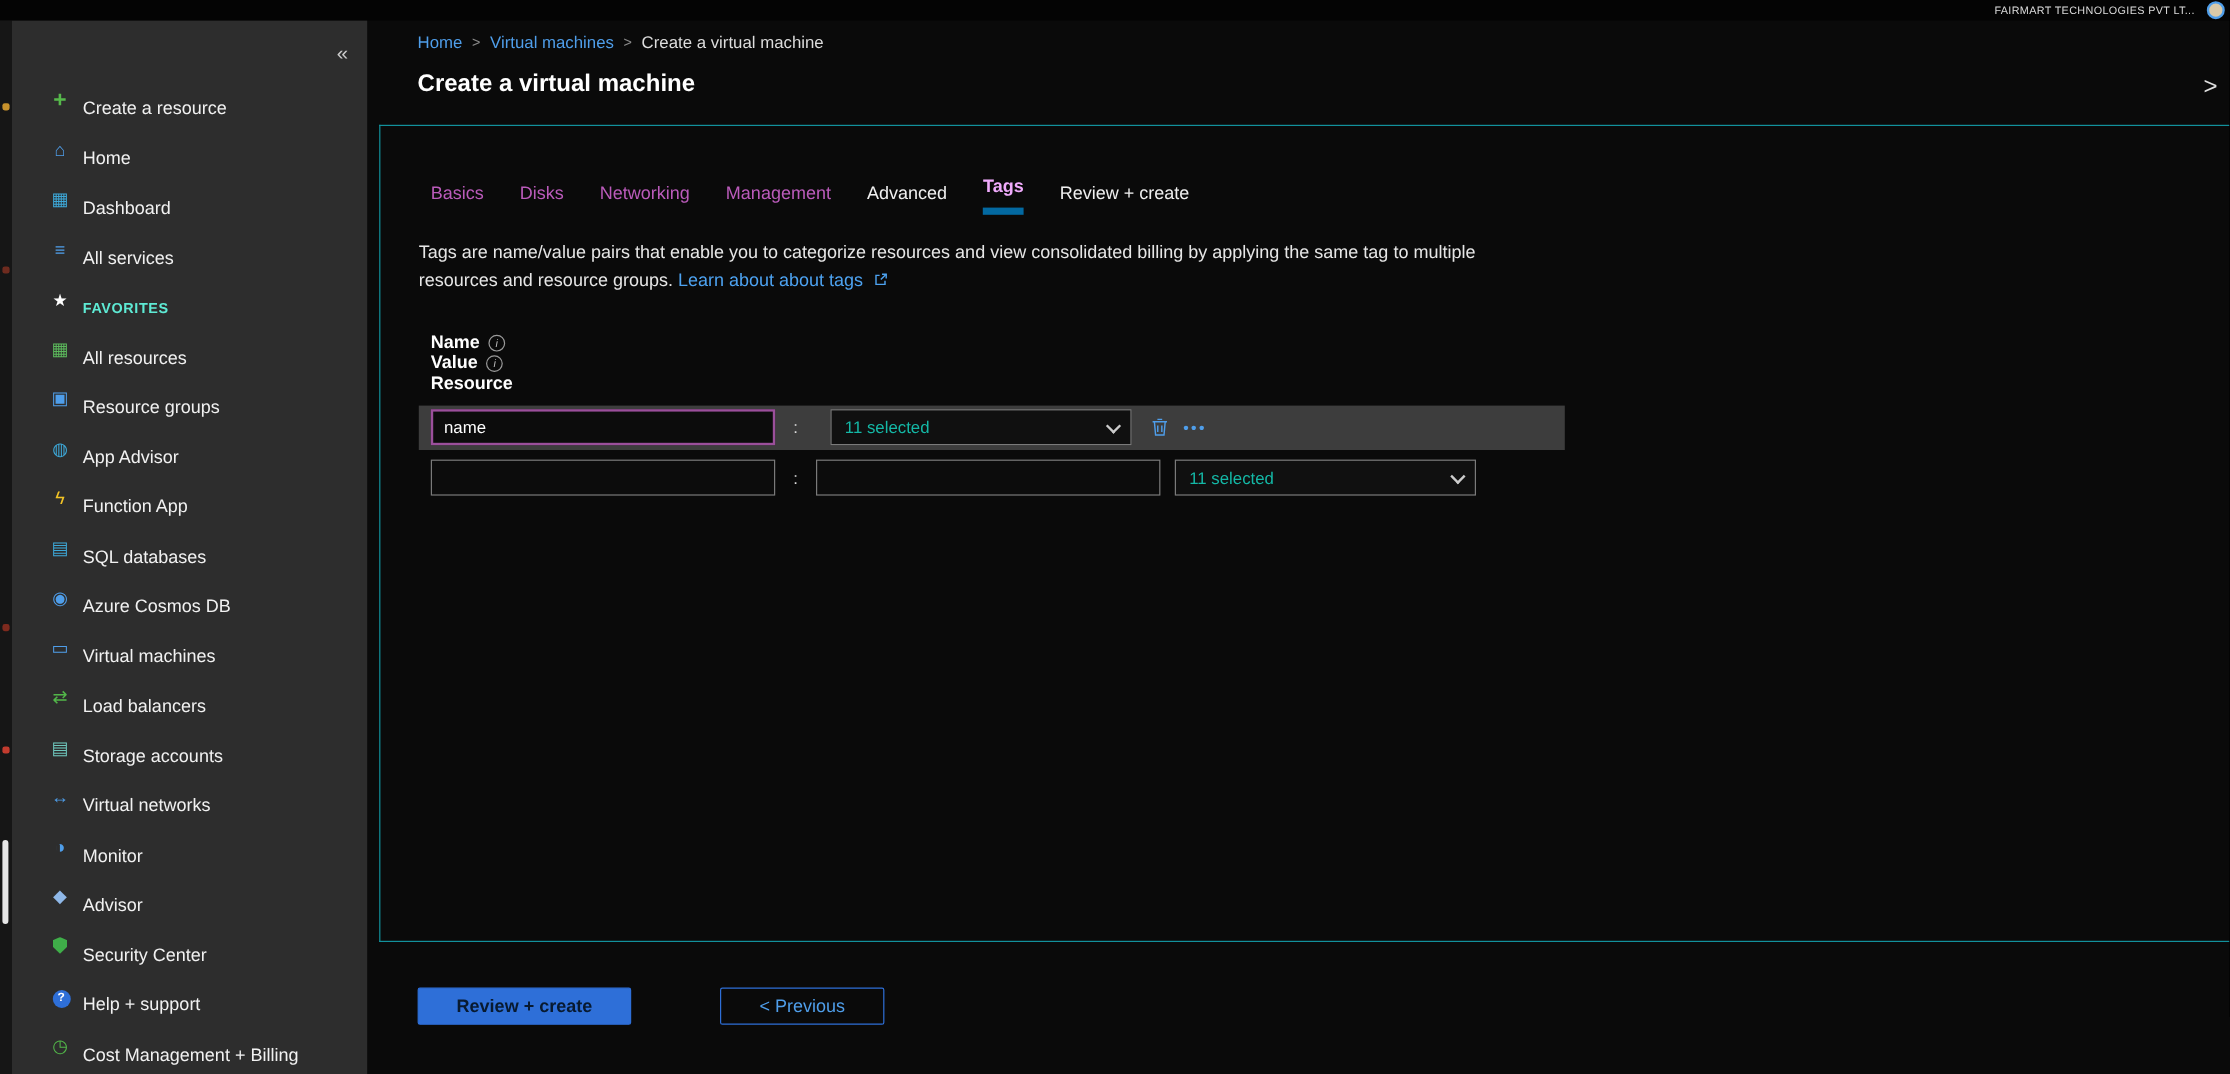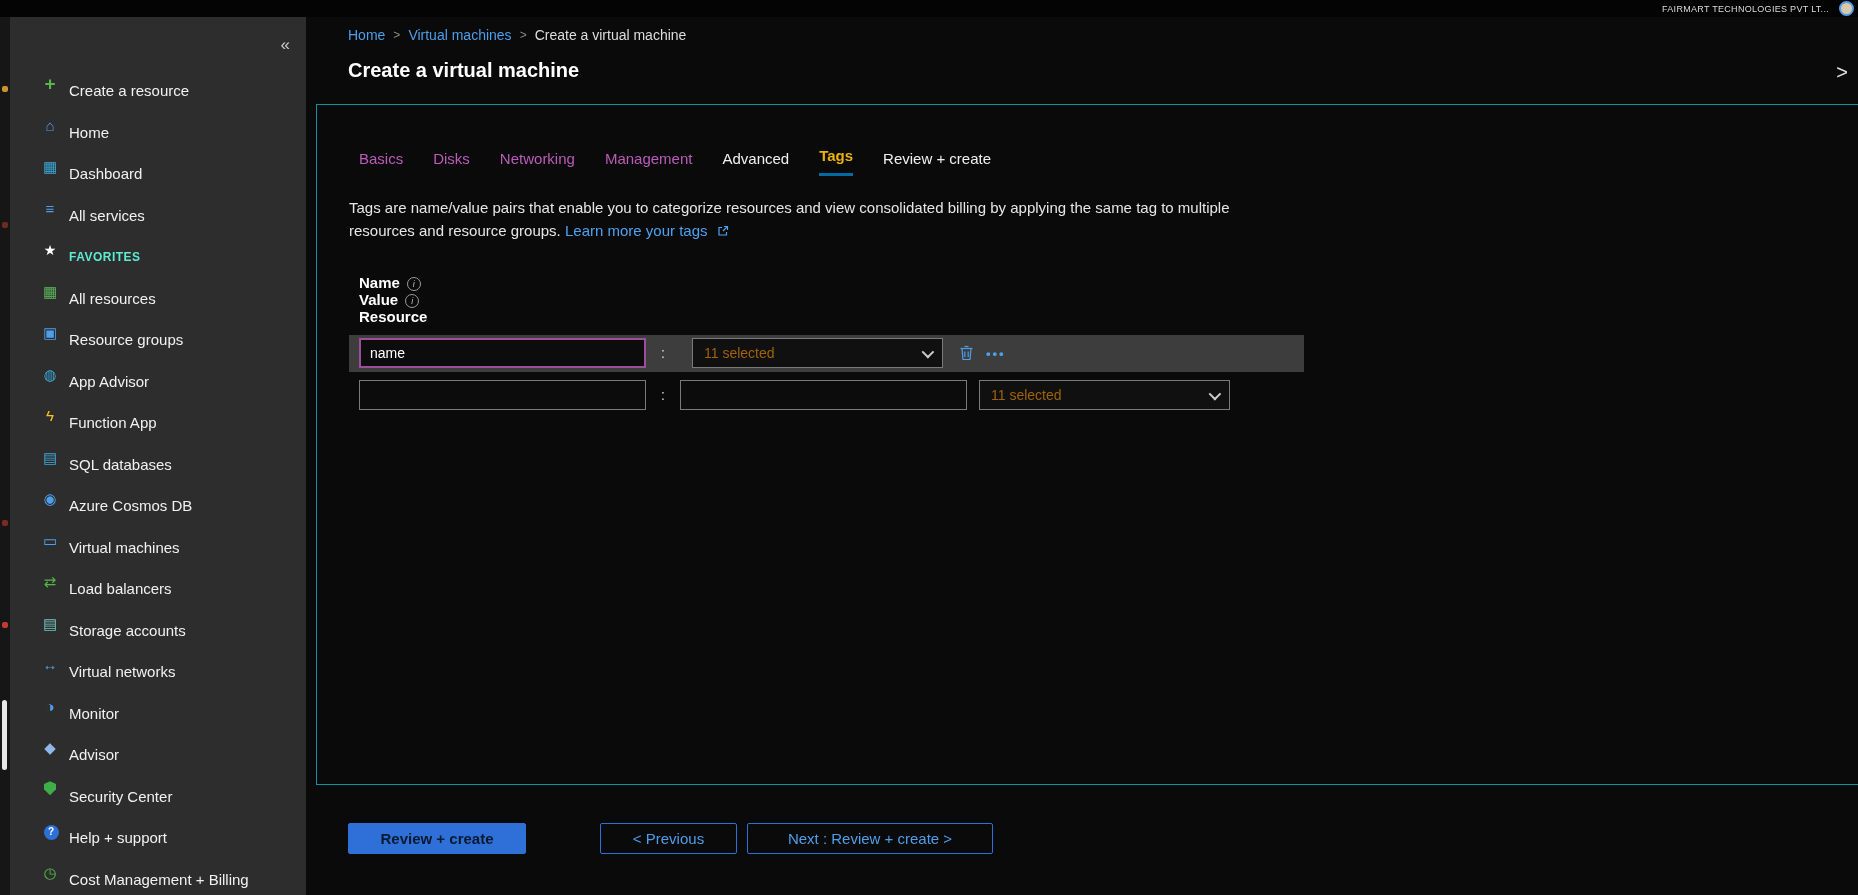--- a/index.html
+++ b/index.html
@@ -49,21 +49,21 @@
   .panel-chevron { position:absolute; right:10px; top:44px; color:#e0e0e0; font-size:20px; cursor:pointer; }
 
   
   .content-frame { position:absolute; left:10px; right:0; top:87px; height:681px;
     border-top:1px solid #12919c; border-left:1px solid #12919c; border-bottom:1px solid #12919c;
     padding:42px 0 0 32px; }
   .tabs { display:flex; gap:30px; margin-left:10px; font-size:15px; align-items:flex-end; }
   .tab { cursor:pointer; padding-bottom:9px; }
   .tab.visited { color:#bb5bbb; }
   .tab.plain { color:#f0f0f0; }
-  .tab.active { color:#eab308; font-weight:700; border-bottom:3px solid #0369a1; }
+  .tab.active { color:#f0abfc; font-weight:700; border-bottom:6px solid #0369a1; }
 
   .intro { margin-top:20px; max-width:905px; font-size:15px; line-height:1.55; color:#e6e6e6; }
   .link { color:#4da2f0; cursor:pointer; }
   .ext-icon { display:inline-block; vertical-align:-1px; margin-left:5px; color:#4da2f0; }
   .note { margin-top:18px; font-size:15px; color:#e6e6e6; }
 
   .tag-head { display:flex; margin:30px 0 10px; padding-left:10px; font-size:15px; font-weight:700; color:#ffffff;flex-direction:column; }
   .col-name { width:332px; }
   .col-value { width:296px; }
   .info { display:inline-flex; width:14px; height:14px; border:1px solid #9a9a9a; border-radius:50%;
@@ -72,21 +72,21 @@
 
   .tag-row { display:flex; align-items:center; width:955px; height:37px; padding:0 10px; margin-bottom:5px; }
   .tag-row.highlight { background:#3d3d3d; }
   .tag-input { width:287px; height:30px; background:#0c0c0c; color:#ffffff; font-size:14px;
     font-family:"Liberation Sans", sans-serif; padding:0 9px; outline:none; }
   .tag-input.filled { border:2px solid #9b4f9b; }
   .tag-input.empty { border:1px solid #7a7a7a; }
   .colon { width:34px; text-align:center; color:#dddddd; font-size:14px; }
   .dropdown { width:251px; height:30px; margin-left:12px; background:#101010; border:1px solid #7a7a7a;
     display:flex; align-items:center; justify-content:space-between; padding:0 11px; cursor:pointer; }
-  .dropdown .sel { font-size:14px; color:#a16207; }
+  .dropdown .sel { font-size:14px; color:#14b8a6; }
   .chev { width:9px; height:9px; border-right:2px solid #cccccc; border-bottom:2px solid #cccccc;
     transform:rotate(45deg) translateY(-2px); flex:none; }
   .row-actions { display:flex; align-items:center; margin-left:16px; gap:12px; color:#4f9eea; }
   .trash { cursor:pointer; display:inline-flex; }
   .more { cursor:pointer; font-size:13px; letter-spacing:2px; font-weight:700; }
 
   
   .footer { position:absolute; left:42px; top:806px; display:flex; align-items:center; }
   .btn { height:31px; font-size:15px; display:inline-flex; align-items:center; justify-content:center;
     cursor:pointer; border-radius:2px; font-family:"Liberation Sans", sans-serif; }
@@ -219,21 +219,21 @@
         <span class="tab visited">Disks</span>
         <span class="tab visited">Networking</span>
         <span class="tab visited">Management</span>
         <span class="tab plain">Advanced</span>
         <span class="tab active">Tags</span>
         <span class="tab plain">Review + create</span>
       </div>
 
       <p class="intro">
         <span>Tags are name/value pairs that enable you to categorize resources and view consolidated billing by applying the same tag to multiple resources and resource groups.</span>
-        <span class="link">Learn more your tags</span>
+        <span class="link">Learn about about tags</span>
         <span class="ext-icon">
           <svg width="12" height="12" viewBox="0 0 12 12" fill="none" stroke="currentColor" stroke-width="1.2">
             <path d="M5 2.5H2v7.5h7.5V7"></path>
               <path d="M7 1.5h3.5V5"></path>
               <path d="M10.5 1.5 6 6"></path>
           </svg>
         </span>
       </p>
 
 
@@ -276,17 +276,16 @@
           <span class="sel">11 selected</span>
           <span class="chev"></span>
         </div>
       </div>
 
     </div>
 
     <div class="footer">
       <span class="btn btn-primary">Review + create</span>
       <span class="btn btn-outline btn-prev">&lt; Previous</span>
-      <span class="btn btn-outline btn-next">Next : Review + create &gt;</span>
     </div>
 
   </div>
 </div>
 
 </body></html>

